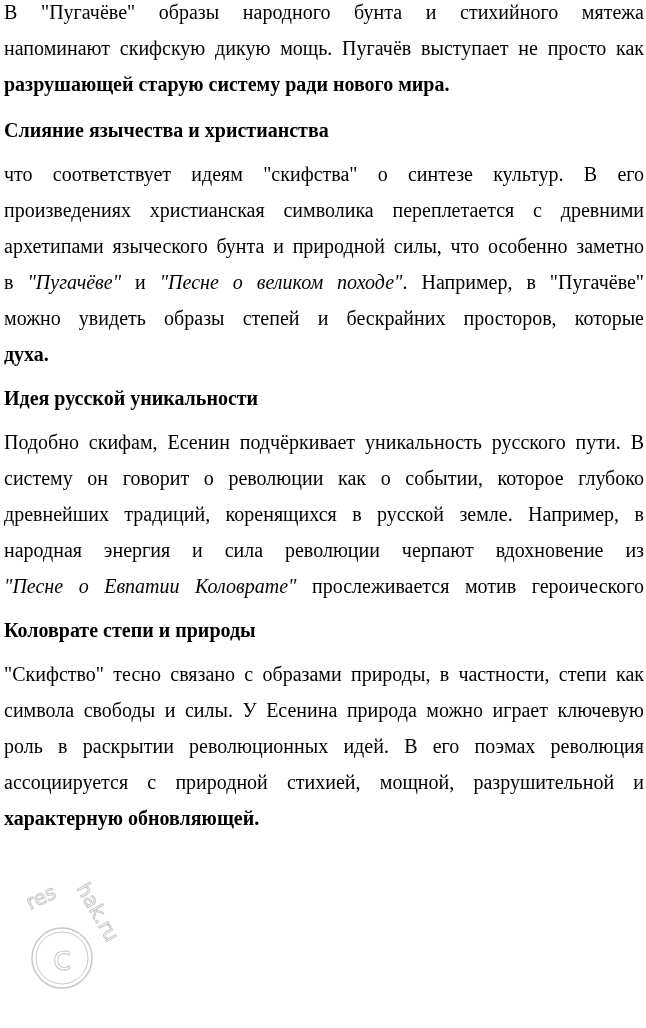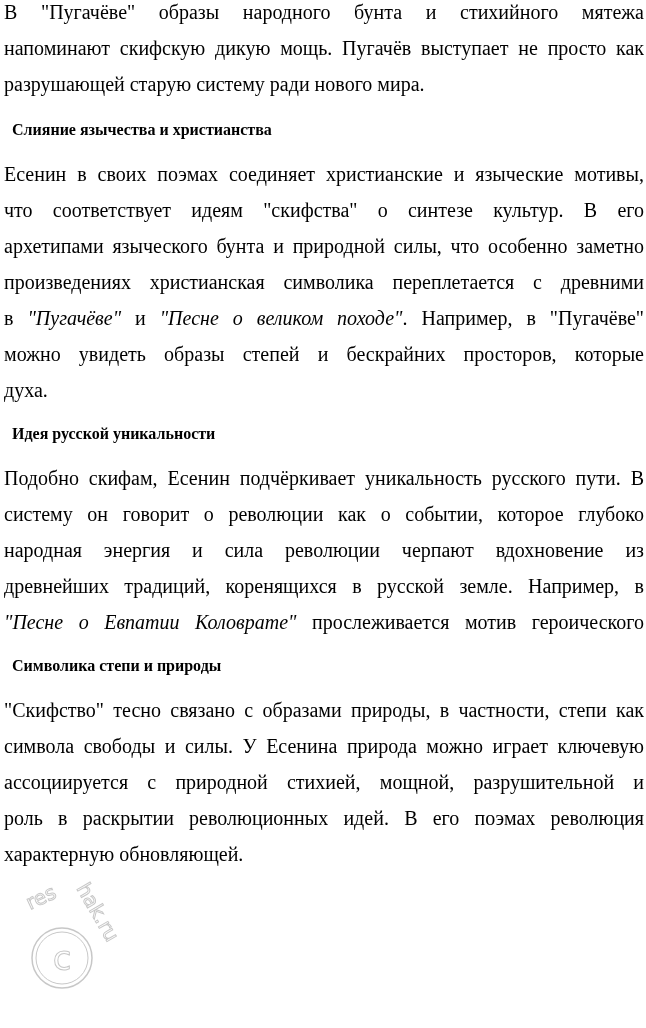--- a/index.html
+++ b/index.html
@@ -25,29 +25,29 @@
     height: 36px;
     line-height: 36px;
     font-size: 20px;
     white-space: nowrap;
     text-align: justify;
     text-align-last: justify;
     overflow: visible;
   }
   .line.last {
     text-align-last: left;
+    font-weight: bold;
   }
   .heading {
     height: 36px;
     line-height: 36px;
-    font-size: 16px;
+    font-size: 20px;
     font-weight: bold;
     margin-top: 8px;
     margin-bottom: 8px;
-    margin-left: 8px;
   }
   .para {
     margin: 0;
   }
   em { font-style: italic; }
   .watermark {
     position: absolute;
     left: 20px;
     top: 880px;
     width: 130px;
@@ -62,44 +62,43 @@
 <div class="page">
 
   <div class="para" style="margin-top:-6px;">
     <div class="line">В "Пугачёве" образы народного бунта и стихийного мятежа</div>
     <div class="line">напоминают скифскую дикую мощь. Пугачёв выступает не просто как</div>
     <div class="line last">разрушающей старую систему ради нового мира.</div>
   </div>
 
   <div class="heading" style="margin-top:10px;">Слияние язычества и христианства</div>
   <div class="para">
-    <div class="line">Есенин в своих поэмах соединяет христианские и языческие мотивы,</div>
     <div class="line">что соответствует идеям "скифства" о синтезе культур. В его</div>
+    <div class="line">произведениях христианская символика переплетается с древними</div>
     <div class="line">архетипами языческого бунта и природной силы, что особенно заметно</div>
-    <div class="line">произведениях христианская символика переплетается с древними</div>
     <div class="line"><span>в </span><em>"Пугачёве"</em><span> и </span><em>"Песне о великом походе"</em><span>. Например, в "Пугачёве"</span></div>
     <div class="line">можно увидеть образы степей и бескрайних просторов, которые</div>
     <div class="line last">духа.</div>
   </div>
 
   <div class="heading">Идея русской уникальности</div>
   <div class="para">
     <div class="line">Подобно скифам, Есенин подчёркивает уникальность русского пути. В</div>
     <div class="line">систему он говорит о революции как о событии, которое глубоко</div>
+    <div class="line">древнейших традиций, коренящихся в русской земле. Например, в</div>
     <div class="line">народная энергия и сила революции черпают вдохновение из</div>
-    <div class="line">древнейших традиций, коренящихся в русской земле. Например, в</div>
     <div class="line"><em>"Песне о Евпатии Коловрате"</em><span> прослеживается мотив героического</span></div>
   </div>
 
-  <div class="heading">Символика степи и природы</div>
+  <div class="heading">Коловрате степи и природы</div>
   <div class="para">
     <div class="line">"Скифство" тесно связано с образами природы, в частности, степи как</div>
     <div class="line">символа свободы и силы. У Есенина природа можно играет ключевую</div>
+    <div class="line">роль в раскрытии революционных идей. В его поэмах революция</div>
     <div class="line">ассоциируется с природной стихией, мощной, разрушительной и</div>
-    <div class="line">роль в раскрытии революционных идей. В его поэмах революция</div>
     <div class="line last">характерную обновляющей.</div>
   </div>
 </div>
 
 <div class="watermark">
   <svg width="130" height="140" viewBox="0 0 130 140">
     <circle cx="42" cy="78" r="30" fill="none" stroke="#9a9a9a" stroke-width="1.5"></circle>
     <circle cx="42" cy="78" r="26" fill="none" stroke="#9a9a9a" stroke-width="1"></circle>
     <text x="42" y="90" text-anchor="middle" font-size="34" fill="none" stroke="#9a9a9a" stroke-width="1" font-family="DejaVu Sans, sans-serif">c</text>
     <g transform="translate(10,30) rotate(-25)">

